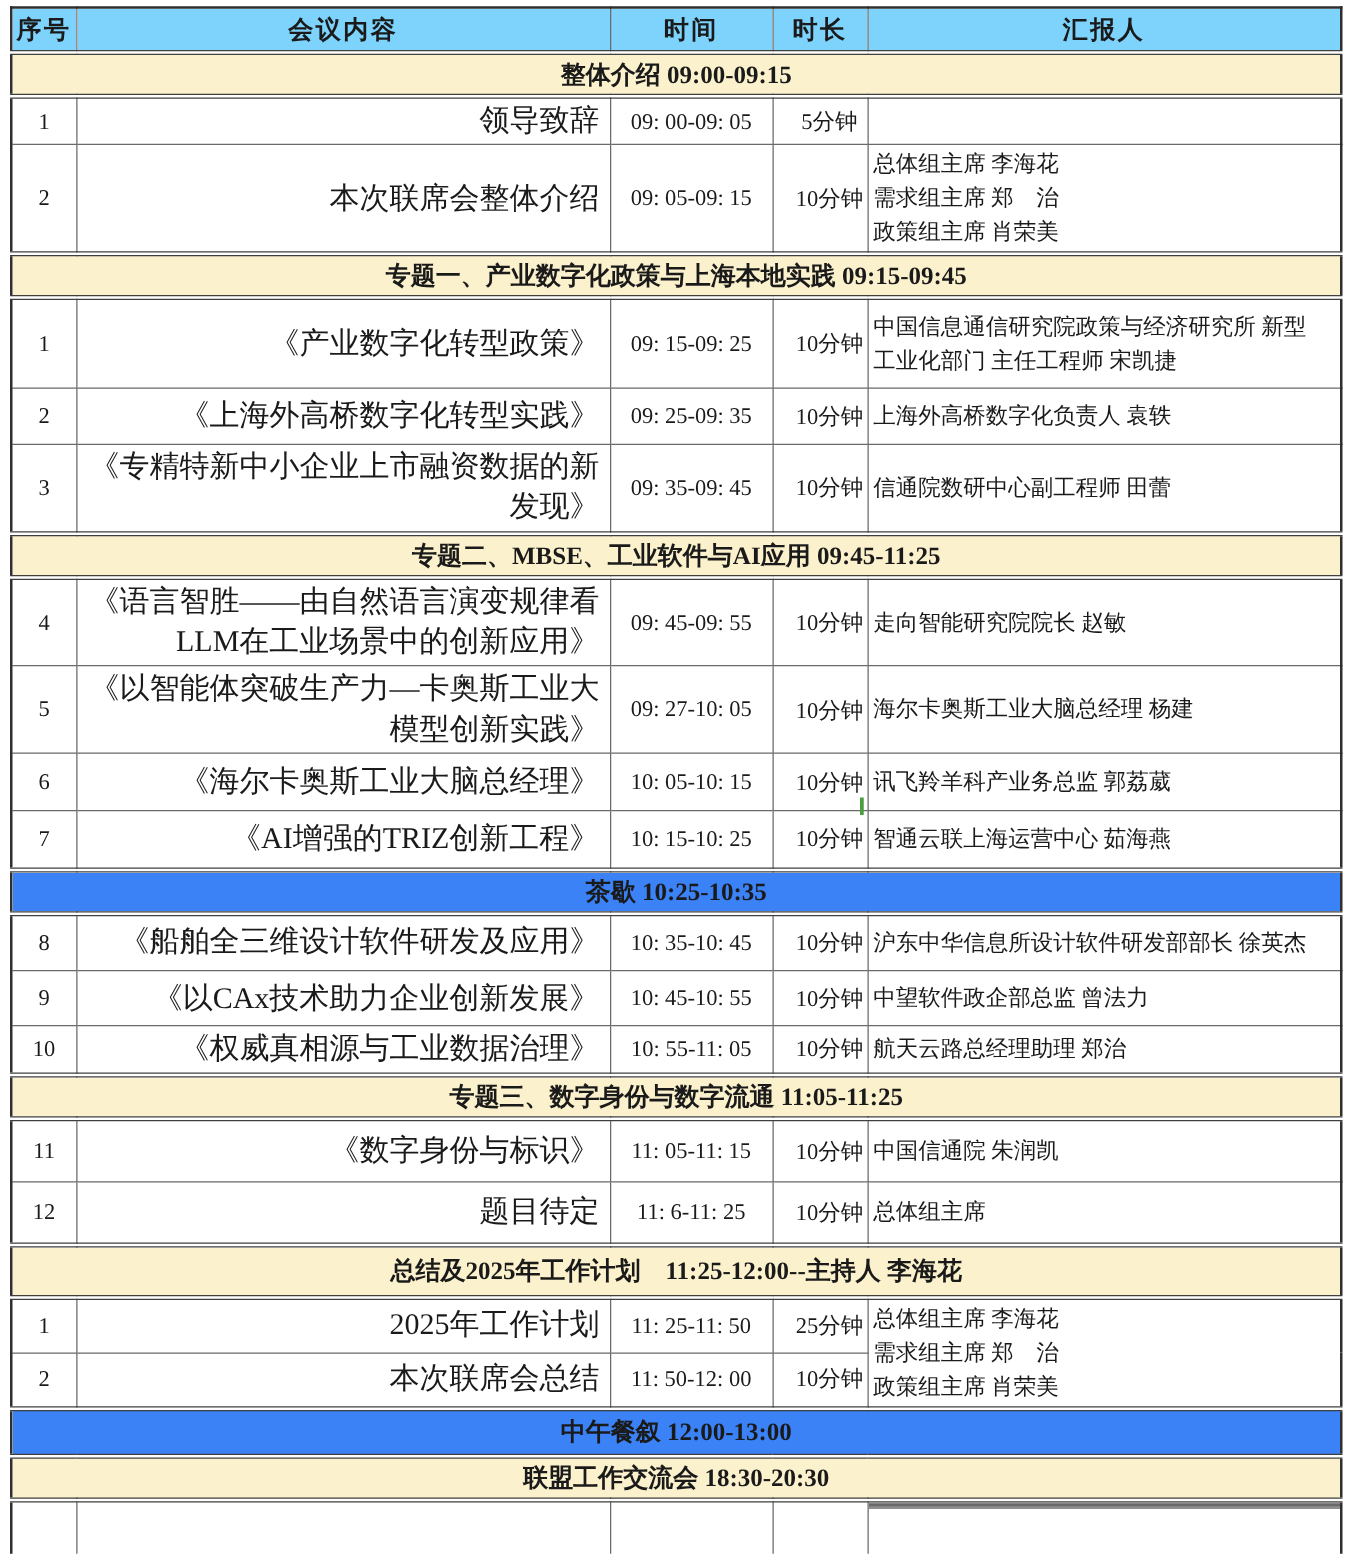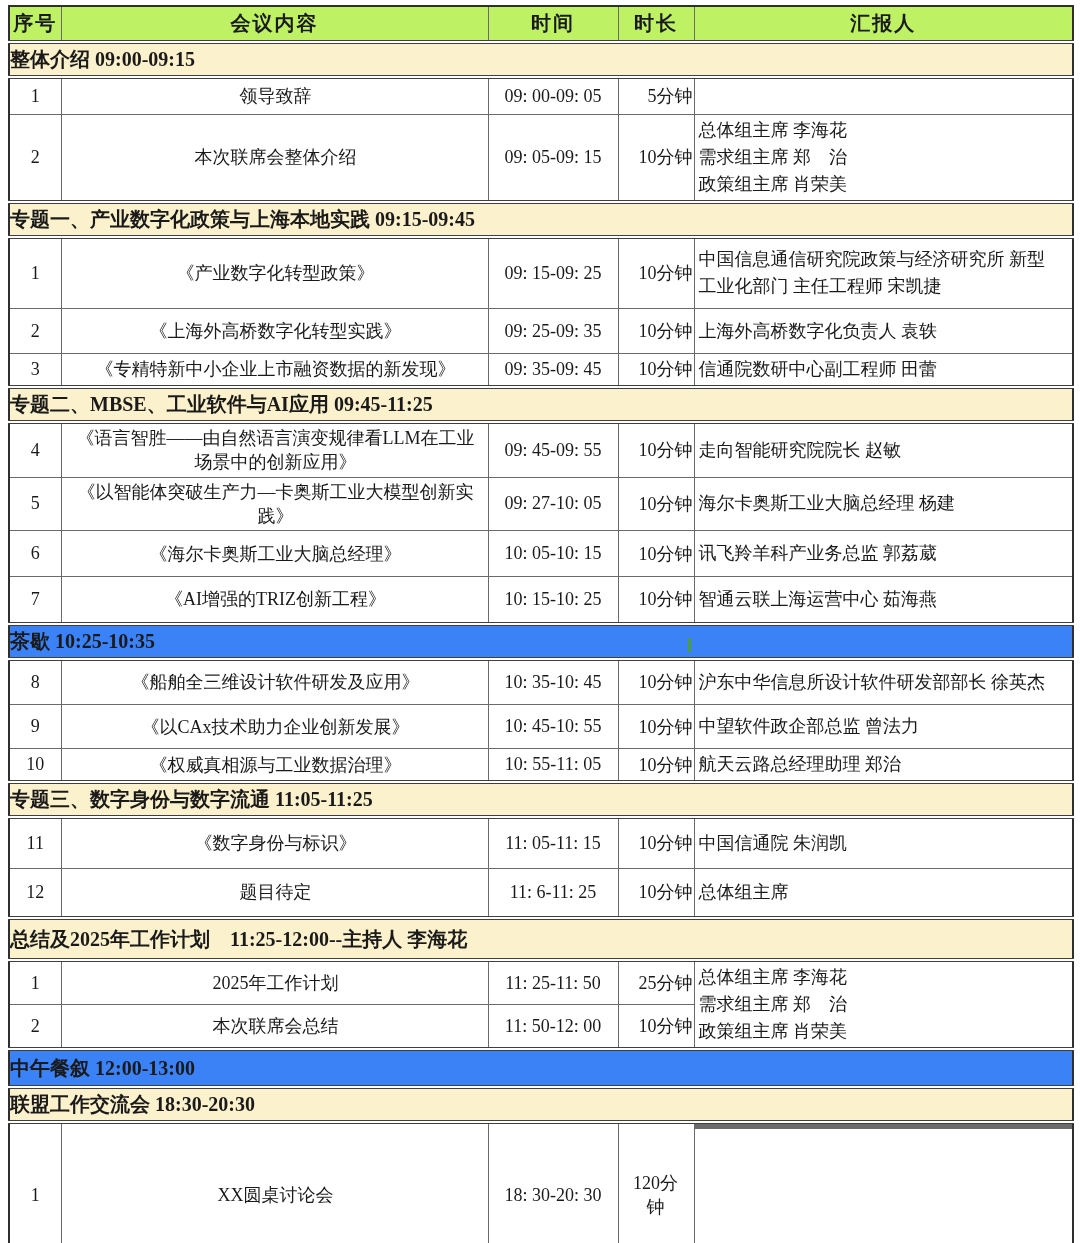--- a/index.html
+++ b/index.html
@@ -9,34 +9,34 @@
   }
   table.agenda{
     position:absolute;left:8px;top:5px;width:1064px;
     border-collapse:collapse;table-layout:fixed;
     border:2px solid #2f2f2f;
   }
   .agenda th,.agenda td{
     border:1px solid #6a6a6a;overflow:hidden;vertical-align:middle;
   }
   .agenda th{
-    font-size:20px;font-weight:bold;letter-spacing:2px;background:#bef264;
+    font-size:20px;font-weight:bold;letter-spacing:2px;background:#7dd3fc;
     text-align:center;padding:3px 0;
   }
   tr.sec td,tr.brk td{
-    font-weight:bold;font-size:20px;text-align:left;
+    font-weight:bold;font-size:20px;text-align:center;
     border-top:4px double #3f3f3f;border-bottom:4px double #3f3f3f;
     padding:2px 0;
   }
   tr.sec td{background:#FBF1CC;}
   tr.brk td{background:#3b82f6;}
   td.no{text-align:center;font-size:18px;}
-  td.content{text-align:center;font-size:18px;padding:2px 8px 2px 10px;line-height:1.35;}
+  td.content{text-align:right;font-size:24px;padding:2px 8px 2px 10px;line-height:1.35;}
   td.time{text-align:center;font-size:18px;}
-  td.dur{text-align:right;font-size:18px;padding-left:16px;white-space:pre-line;line-height:1.35;}
+  td.dur{text-align:center;font-size:18px;padding-left:16px;white-space:pre-line;line-height:1.35;}
   td.dur.center{text-align:center;padding-left:0;}
   td.pres{text-align:left;font-size:18px;white-space:pre-line;line-height:1.5;padding:2px 4px;}
   td.slots{padding:0;vertical-align:top;}
   .slotwrap{display:flex;flex-direction:column;height:100%;}
   .slot{flex:1;border-bottom:1px solid #6a6a6a;}
   .slot:last-child{border-bottom:none;}
   .green-tick{
     position:absolute;left:688px;top:638px;width:3px;height:14px;
     background:#4a9e3f;z-index:5;
   }

